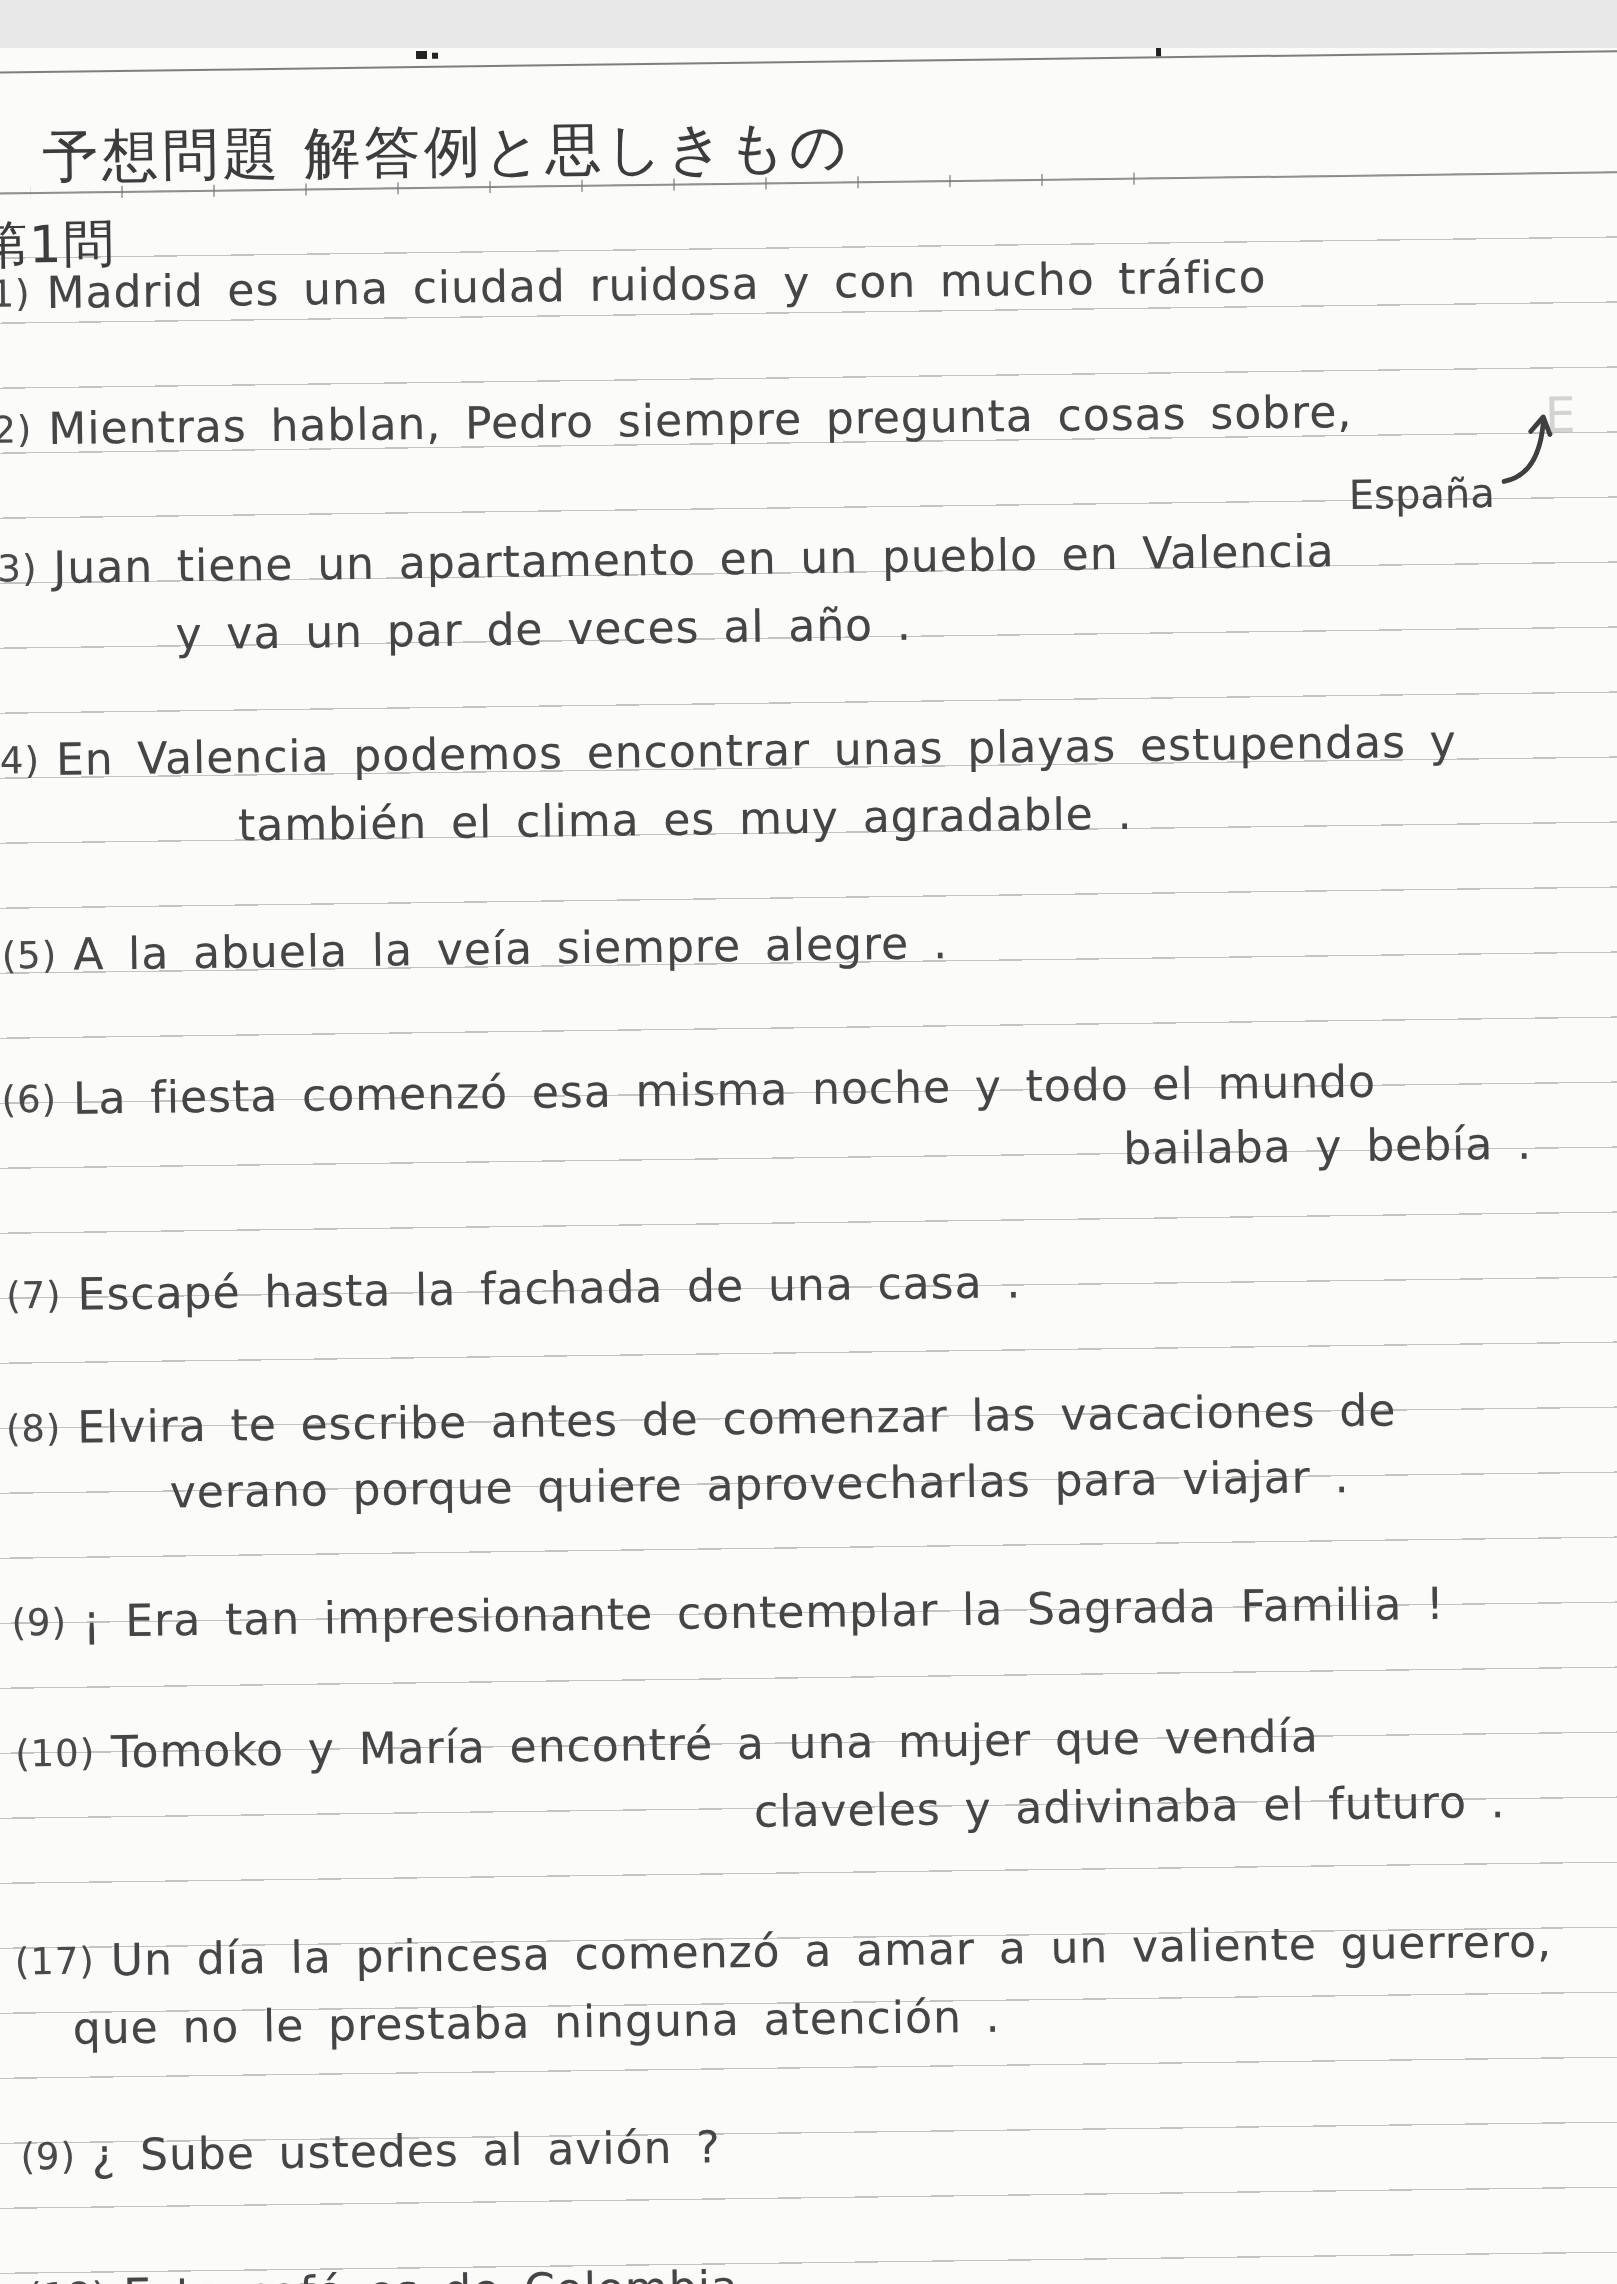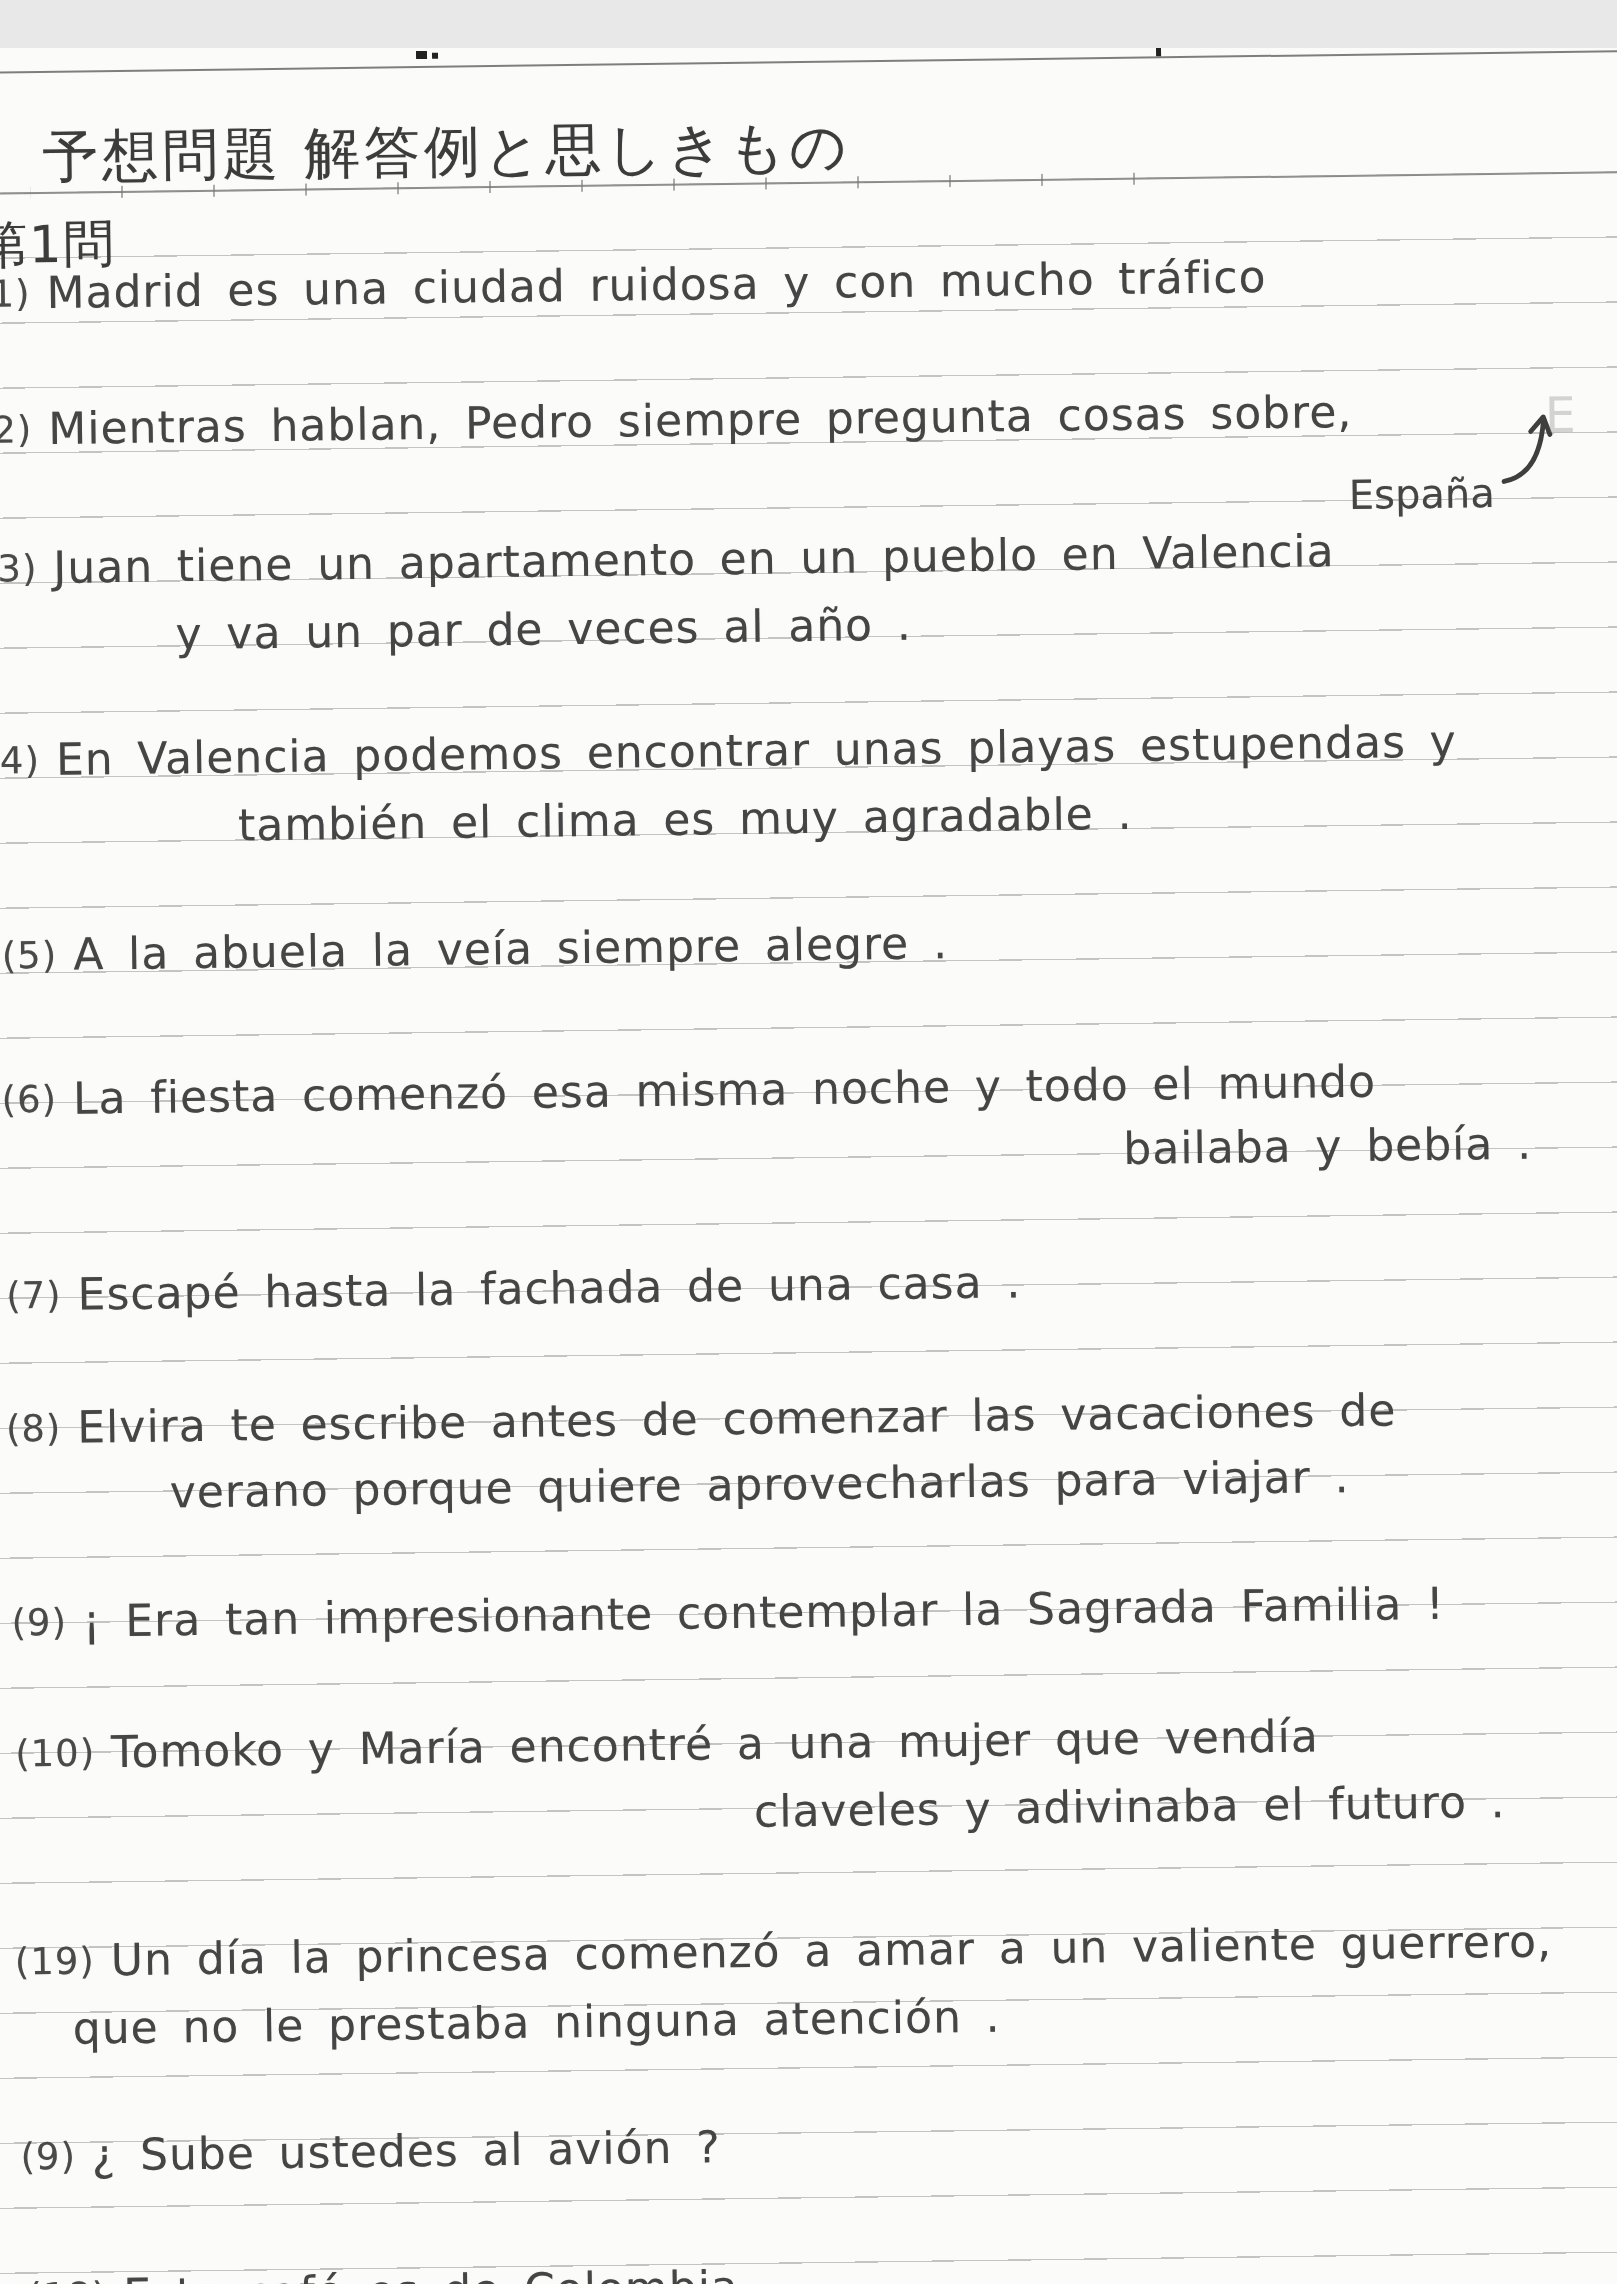--- a/index.html
+++ b/index.html
@@ -137,21 +137,21 @@
       <span>¡ Era tan impresionante contemplar la Sagrada Familia !</span>
     </div>
 
     <div class="row" style="top:1693px;left:40px;">
       <span class="num">(10)</span>
       <span>Tomoko y María encontré a una mujer que vendía</span>
     </div>
     <div class="cont" style="top:1761px;left:778px;">claveles y adivinaba el futuro .</div>
 
     <div class="row" style="top:1901px;left:37px;">
-      <span class="num">(19)</span>
+      <span class="num">(17)</span>
       <span>Un día la princesa comenzó a amar a un valiente guerrero,</span>
     </div>
     <div class="cont" style="top:1969px;left:94px;">que no le prestaba ninguna atención .</div>
 
     <div class="row" style="top:2096px;left:40px;">
       <span class="num">(9)</span>
       <span>¿ Sube ustedes al avión ?</span>
     </div>
 
     <div class="row" style="top:2236px;left:45px;">

